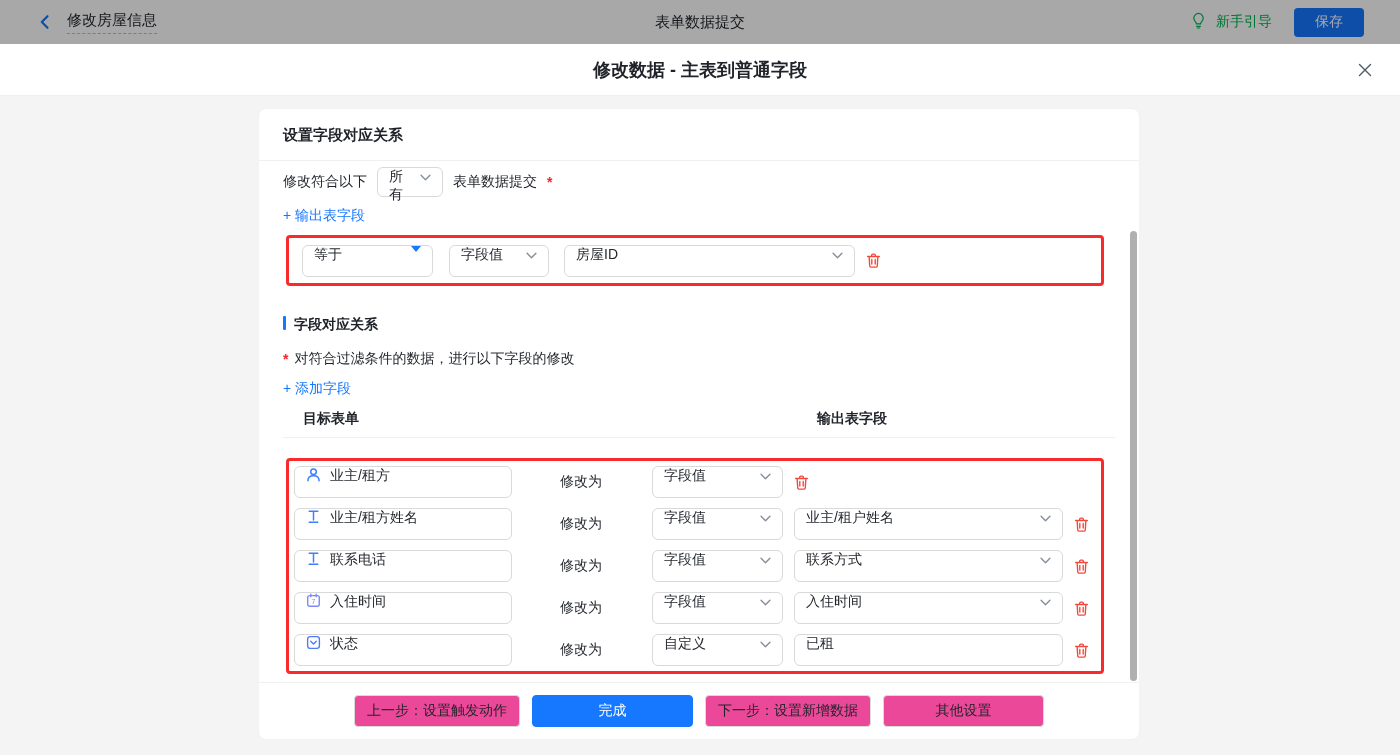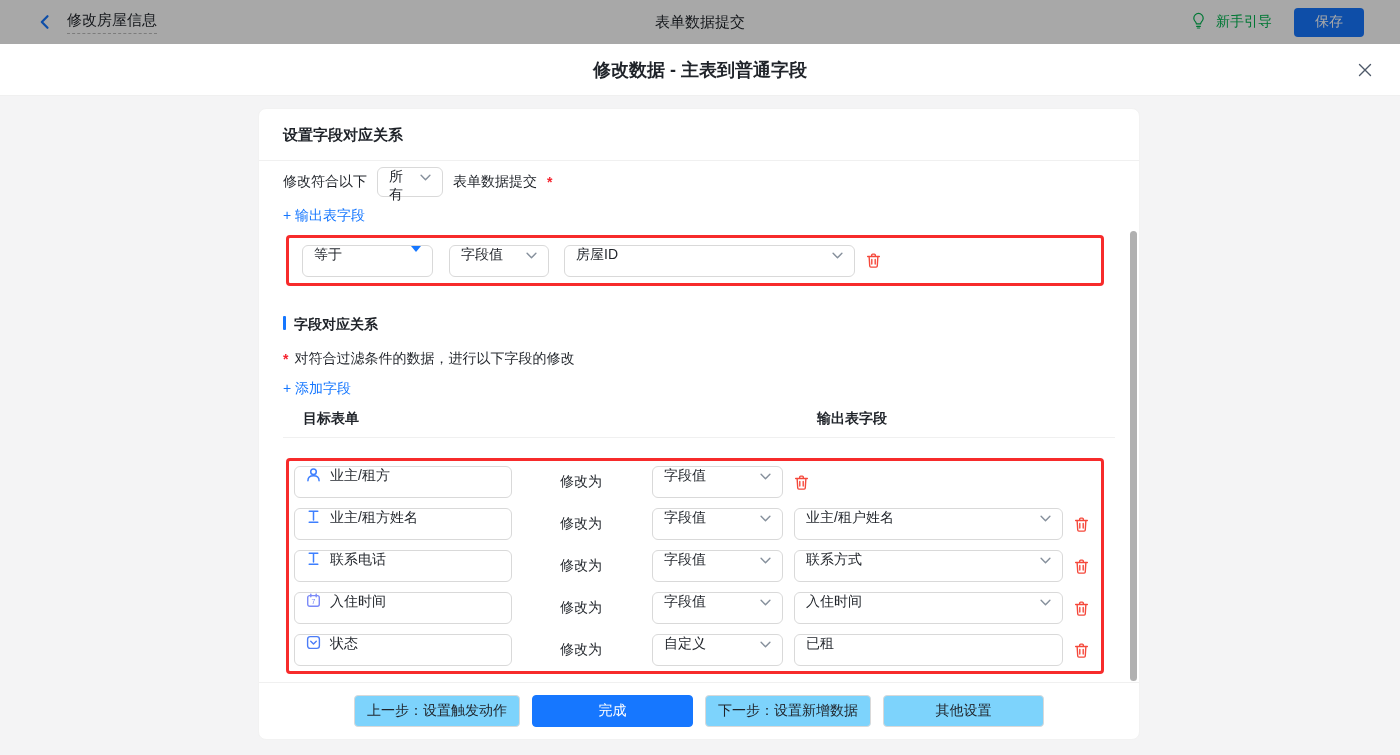--- a/index.html
+++ b/index.html
@@ -83,21 +83,21 @@
   .cols{display:flex;align-items:flex-end;margin-top:12px;padding-bottom:9px;
     border-bottom:1px solid var(--divider);font-weight:700;font-size:14px}
   .cols .c1{margin-left:20px}
   .cols .c2{margin-left:458px}
 
   .map-row{height:32px}
   .modify-label{margin-left:48px;width:42px;flex:none;font-size:14px}
 
   .panel-footer{position:absolute;left:0;right:0;bottom:0;height:57px;border-top:1px solid var(--divider);
     display:flex;align-items:center;justify-content:center;gap:12px}
-  .btn{height:32px;border:1px solid var(--border);background:#7dd3fc;border-radius:4px;font-size:14px;
+  .btn{height:32px;border:1px solid var(--border);background:#ec4899;border-radius:4px;font-size:14px;
     font-family:inherit;color:var(--text);cursor:pointer}
   .btn.primary{background:var(--primary);border-color:var(--primary);color:#fff}
   .bw166{width:166px}.bw161{width:161px}
 
   .scroll-thumb{position:absolute;right:2px;top:122px;width:7px;height:450px;border-radius:4px;
     background:#b0b0b0;cursor:grab}
 </style>
 </head>
 <body>
 

